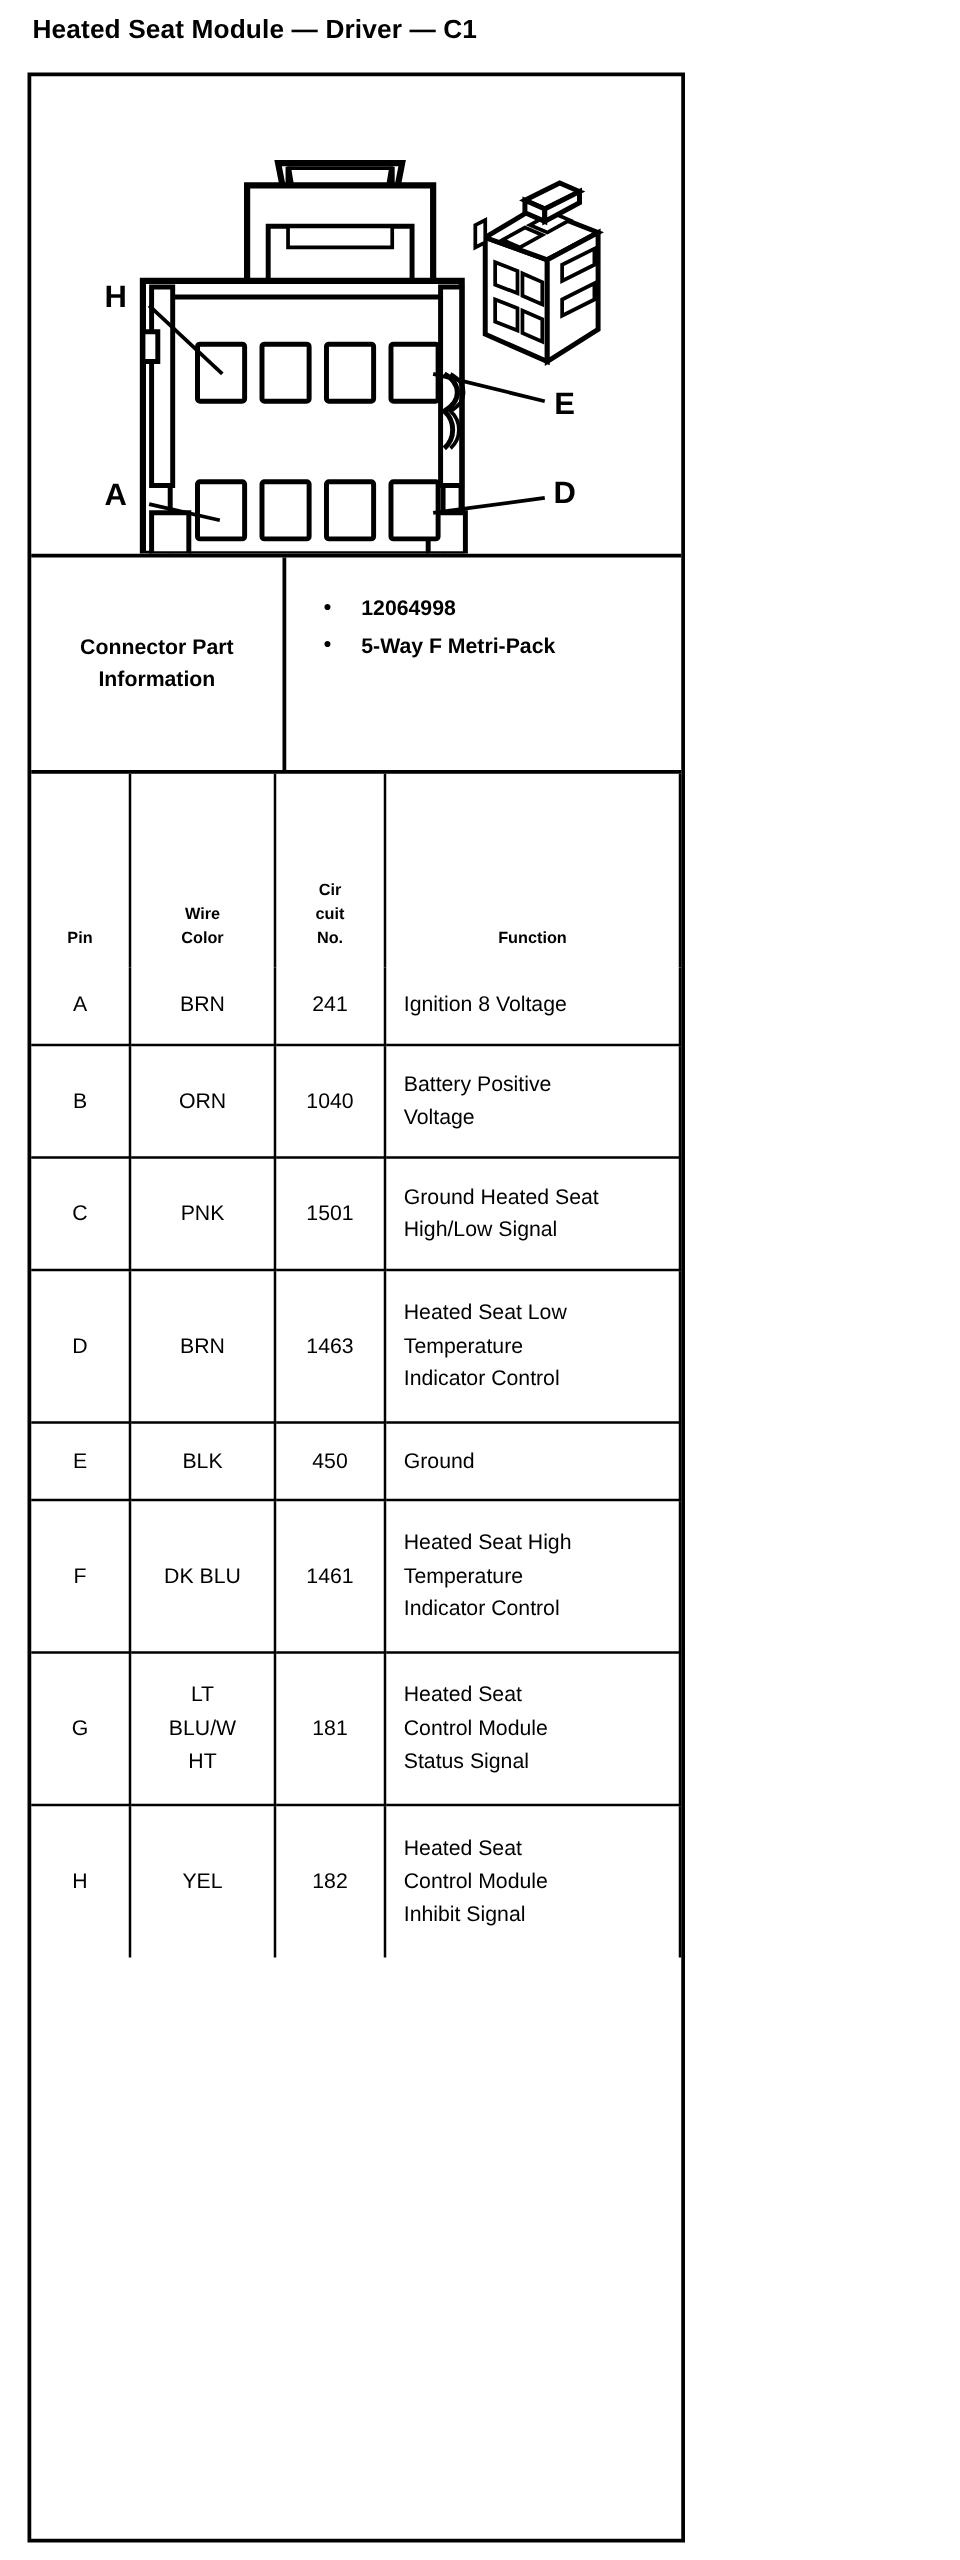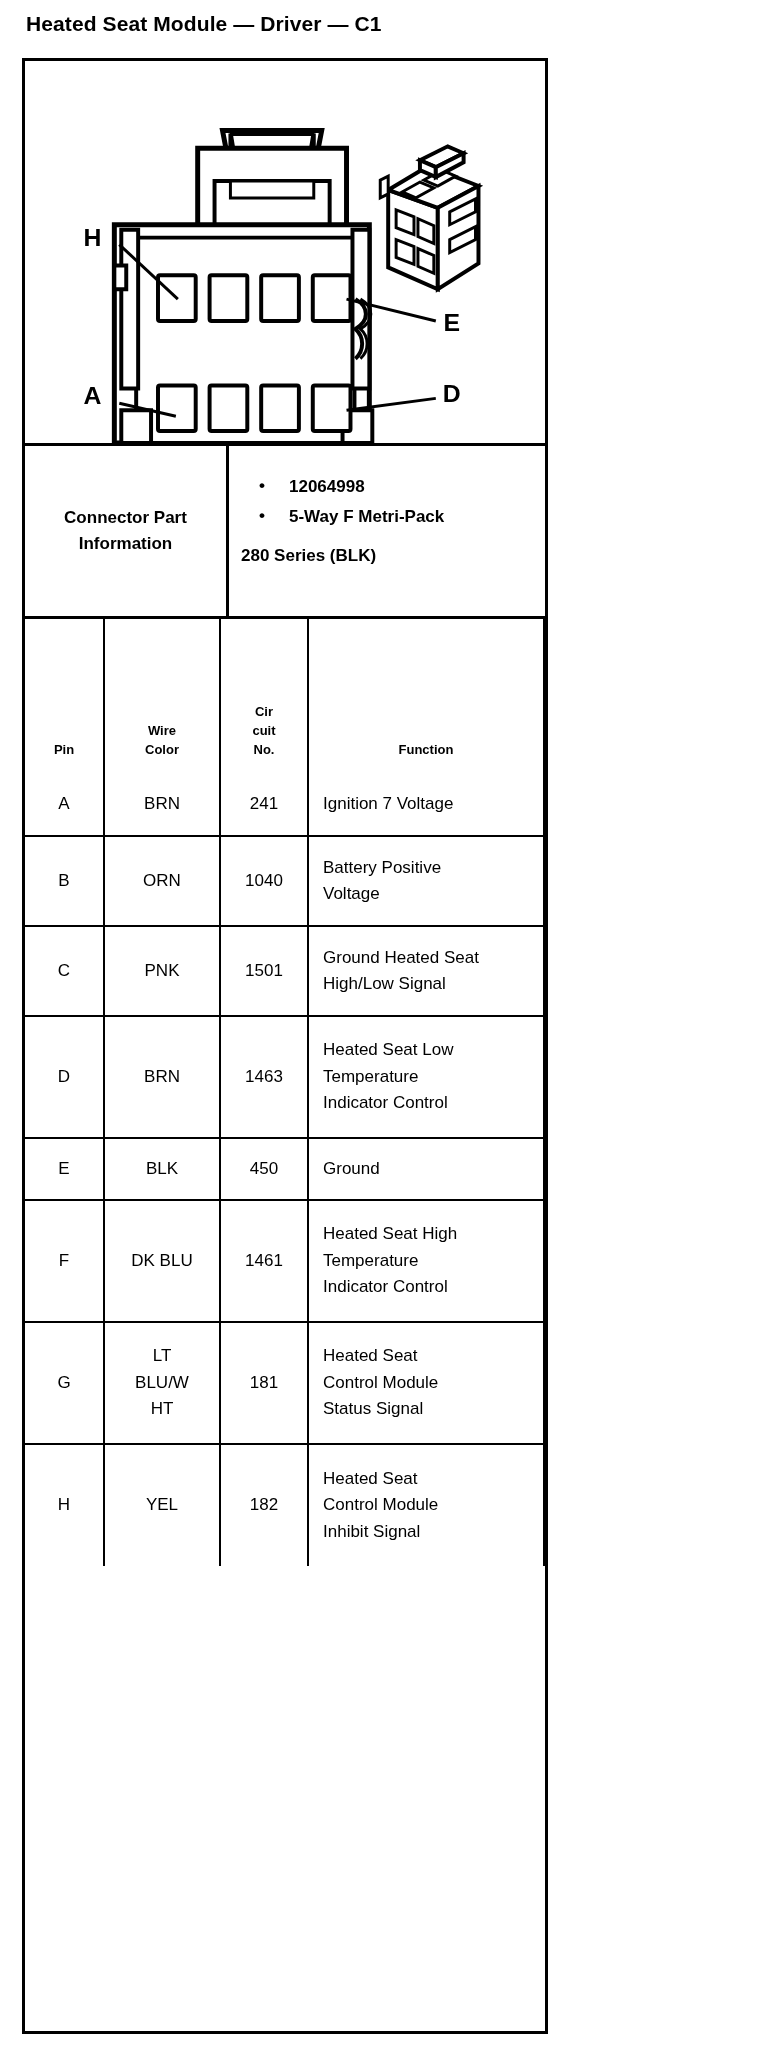--- a/index.html
+++ b/index.html
@@ -252,21 +252,20 @@
 
   <div class="cpi-row">
     <div class="cpi-label-cell">
       <div class="txt">Connector Part Information</div>
     </div>
     <div class="cpi-value-cell">
       <ul class="cpi-bullets">
         <li>12064998</li>
         <li>5-Way F Metri-Pack</li>
       </ul>
-      <div class="cpi-tail">280 Series (BLK)</div>
     </div>
   </div>
 
   <table class="pin-table">
     <colgroup>
       <col class="c-pin">
         <col class="c-color">
         <col class="c-circuit">
         <col class="c-function">
     </colgroup>
@@ -290,21 +289,21 @@
       </tr>
     </thead>
 
     <tbody>
 
       <tr class="row-h1">
         <td class="cell-pin">A</td>
         <td class="cell-color">BRN</td>
         <td class="cell-circuit">241</td>
         <td class="cell-function">
-          <div>Ignition 7 Voltage</div>
+          <div>Ignition 8 Voltage</div>
         </td>
       </tr>
 
       <tr class="row-h2">
         <td class="cell-pin">B</td>
         <td class="cell-color">ORN</td>
         <td class="cell-circuit">1040</td>
         <td class="cell-function">
           <div>Battery Positive</div>
           <div>Voltage</div>

